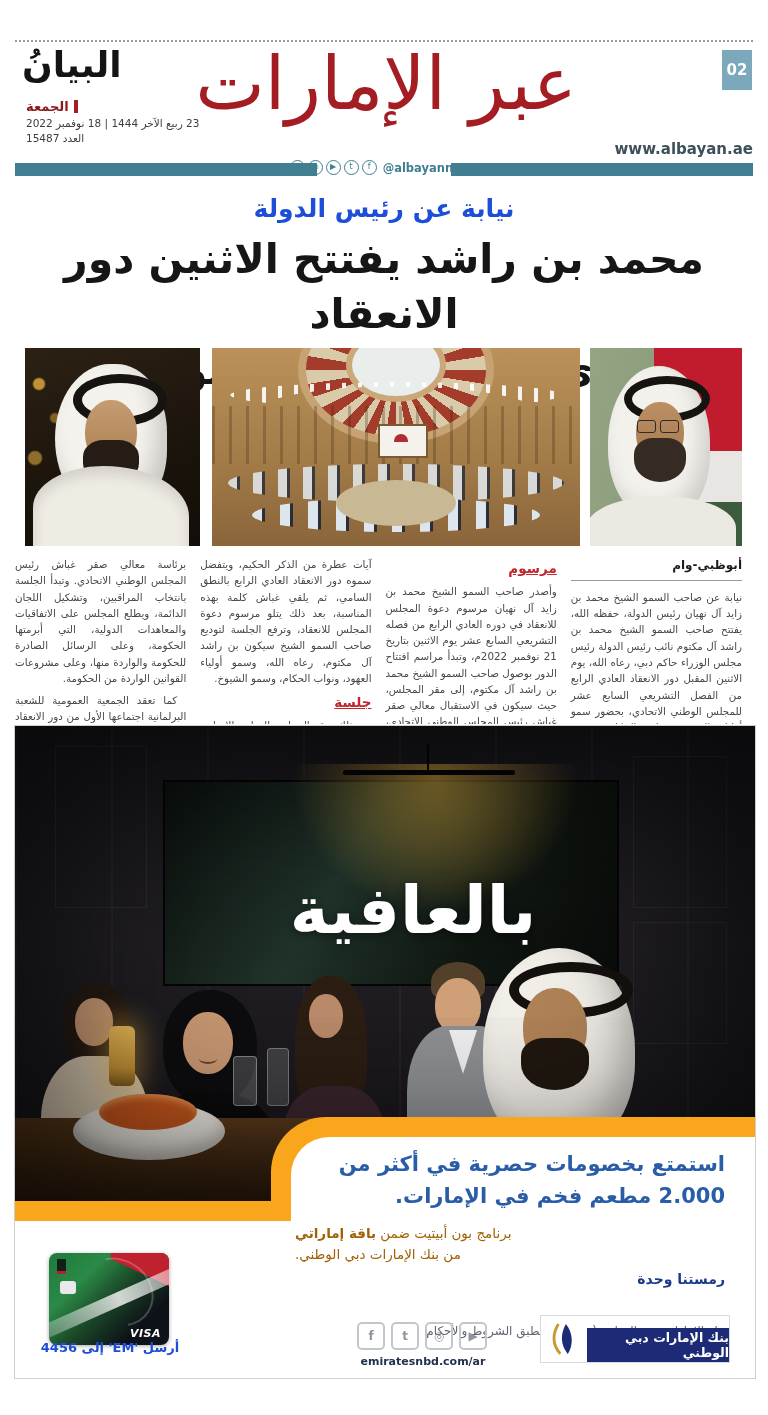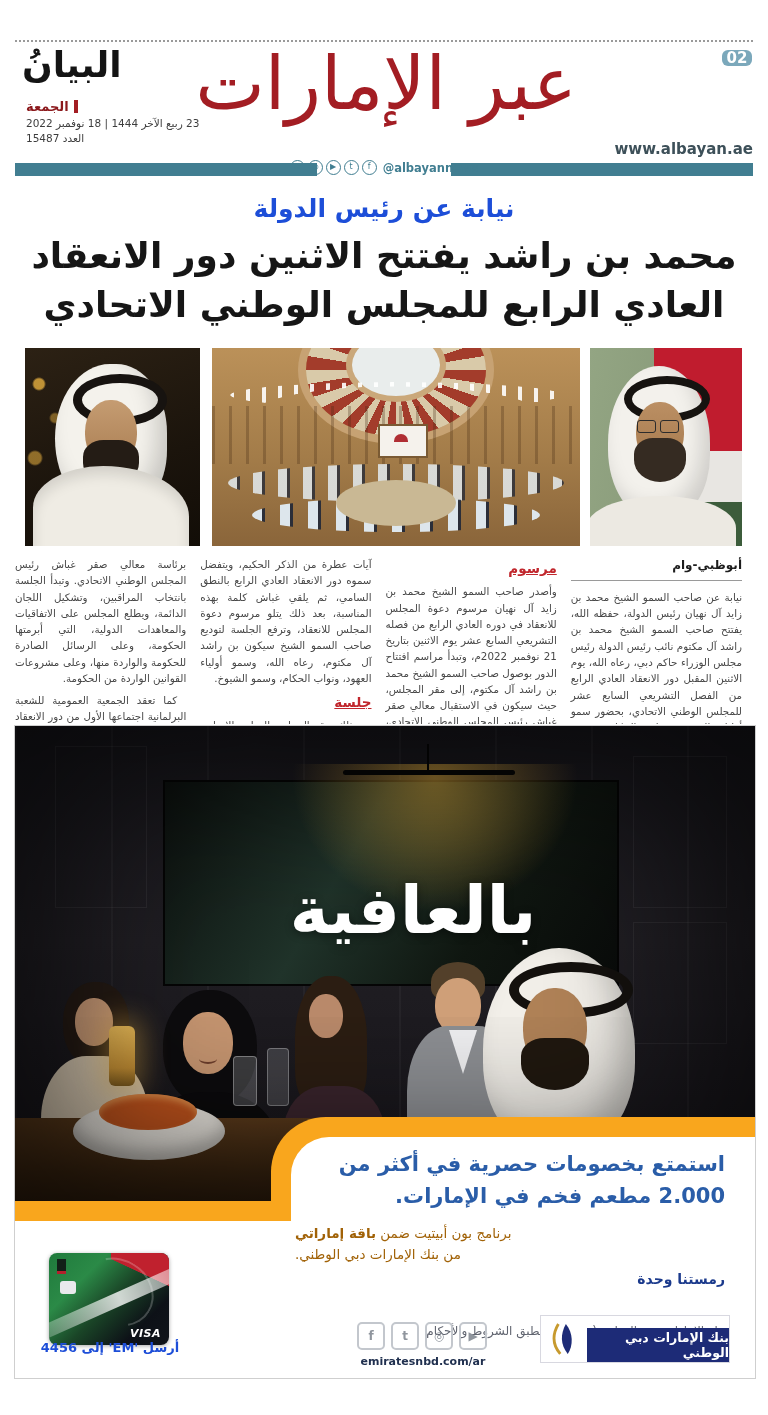--- a/index.html
+++ b/index.html
@@ -9,35 +9,35 @@
   
   .topline{position:absolute;left:15px;right:15px;top:40px;border-top:2px dotted #9a9a9a;}
   .masthead{position:absolute;left:22px;top:44px;font-size:36px;font-weight:bold;color:#141414;direction:rtl;}
   .day-row{position:absolute;left:26px;top:99px;display:inline-flex;align-items:center;}
   .day-marker{width:4px;height:13px;background:#a31d23;margin-right:5px;}
   .day{color:#8c1a1d;font-weight:bold;font-size:13px;}
   .date-line{position:absolute;left:26px;top:117px;font-size:10.5px;color:#3d3d3d;direction:rtl;white-space:nowrap;}
   .issue-line{position:absolute;left:26px;top:132px;font-size:10.5px;color:#3d3d3d;direction:rtl;white-space:nowrap;}
   .section-title{position:absolute;left:158px;top:34px;width:456px;text-align:center;
                  font-size:74px;font-weight:normal;color:#a31d23;direction:rtl;line-height:1.35;}
-  .page-badge{position:absolute;left:722px;top:50px;width:30px;height:16px;background:#7ba8bb;color:#fff;
-              font-size:15px;font-weight:bold;display:flex;align-items:center;justify-content:center;border-radius:6px;}
+  .page-badge{position:absolute;left:722px;top:50px;width:30px;height:40px;background:#7ba8bb;color:#fff;
+              font-size:15px;font-weight:bold;display:flex;align-items:center;justify-content:center;}
   .site-url{position:absolute;right:15px;top:140px;font-size:15px;font-weight:bold;color:#3d5059;}
   .bar-left{position:absolute;left:15px;top:163px;width:302px;height:13px;background:#417e91;}
   .bar-right{position:absolute;right:15px;top:163px;width:302px;height:13px;background:#417e91;}
   .social-strip{position:absolute;left:318px;top:160px;width:132px;display:flex;align-items:center;
                 justify-content:center;gap:3px;direction:ltr;}
   .s-icon{width:13px;height:13px;border:1.2px solid #417e91;border-radius:50%;color:#417e91;
           font-size:8px;line-height:12px;text-align:center;flex:0 0 auto;}
   .handle{color:#417e91;font-weight:bold;font-size:11.5px;margin-left:3px;white-space:nowrap;}
 
   
   .kicker{position:absolute;left:0;right:0;top:194px;text-align:center;font-size:25px;font-weight:bold;
           color:#1d4ed8;direction:rtl;}
-  .headline{position:absolute;left:0;right:0;top:232px;text-align:center;font-size:36px;font-weight:bold;
+  .headline{position:absolute;left:0;right:0;top:232px;text-align:center;font-size:41px;font-weight:bold;
             color:#161616;direction:rtl;line-height:1.35;}
 
   
   .photo{position:absolute;top:348px;height:198px;overflow:hidden;background:#222;}
   #photo-mbr{left:25px;width:175px;background:linear-gradient(160deg,#2c2114 0%,#1b140c 60%,#120d07 100%);}
   .bokeh{position:absolute;left:0;top:0;width:60px;height:198px;
          background:radial-gradient(circle at 14px 36px,rgba(218,166,60,.85) 0 5px,transparent 7px),
                     radial-gradient(circle at 30px 70px,rgba(218,166,60,.5) 0 4px,transparent 6px),
                     radial-gradient(circle at 10px 110px,rgba(218,166,60,.6) 0 6px,transparent 8px);}
   .mbr-ghutra{position:absolute;left:30px;top:16px;width:112px;height:152px;background:#f4f2ec;

